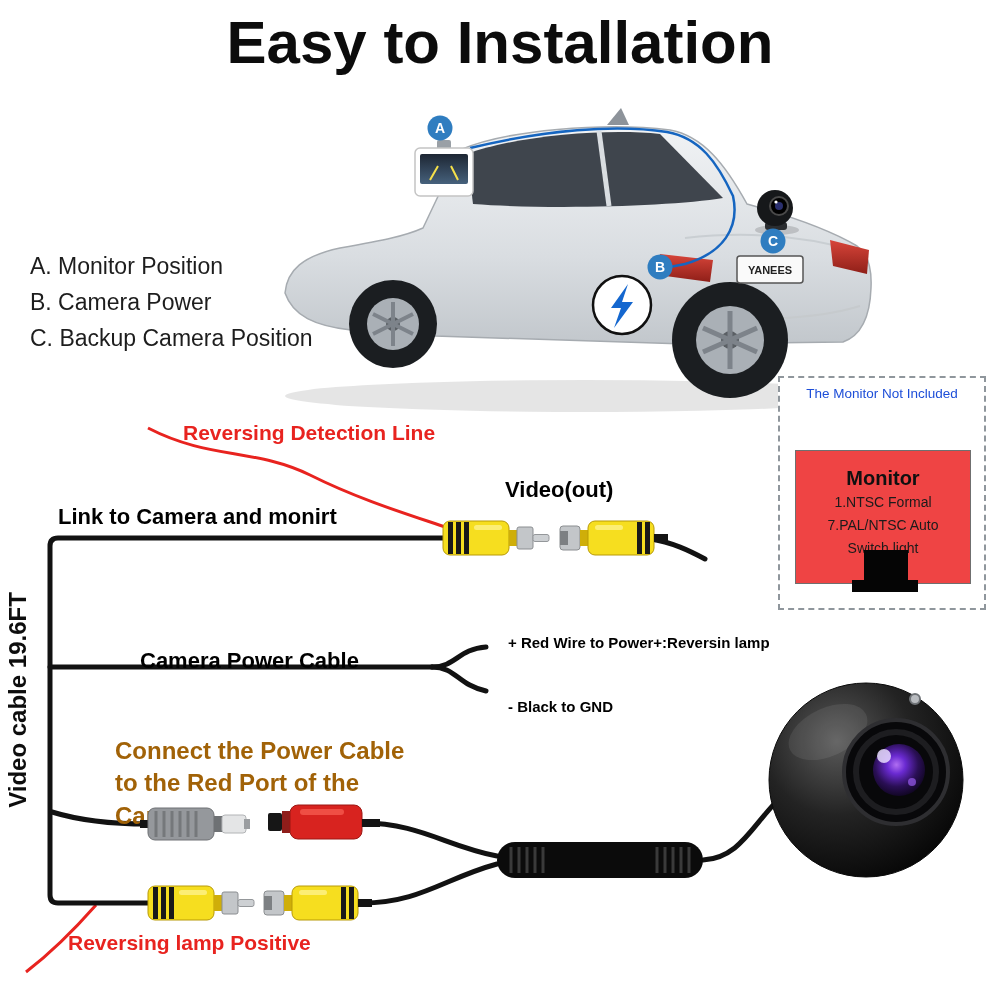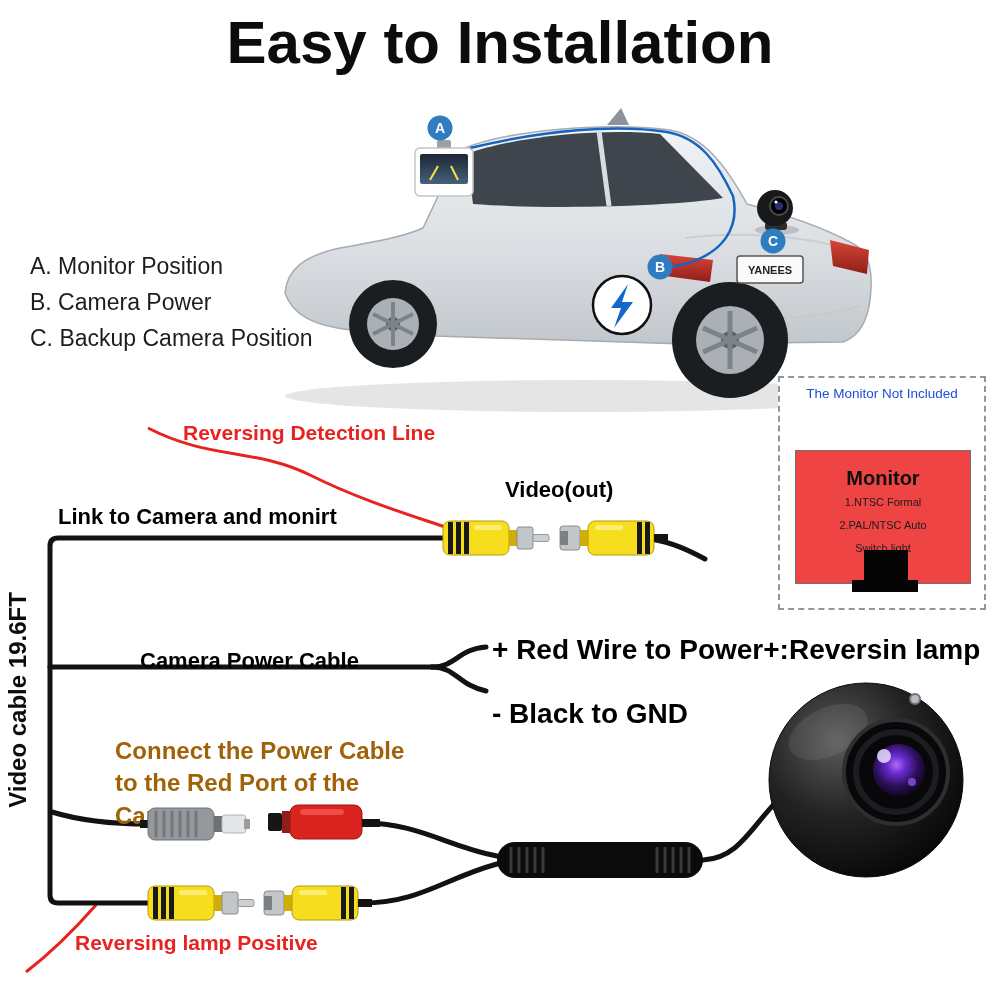--- a/index.html
+++ b/index.html
@@ -3,34 +3,34 @@
 <meta charset="utf-8">
 <style>
   html,body{margin:0;padding:0;background:#fff;}
   .stage{position:relative;width:1000px;height:1000px;background:#ffffff;overflow:hidden;
          font-family:Liberation Sans, sans-serif;color:#111;}
   .title{position:absolute;top:8px;left:0;width:100%;text-align:center;
          font-size:60px;font-weight:800;color:#0c0c0c;letter-spacing:0;}
   .legend{position:absolute;left:30px;top:248px;font-size:23px;color:#1d1d1d;line-height:36px;font-weight:400;}
   .lbl{position:absolute;font-weight:700;font-size:21px;color:#000000;white-space:nowrap;}
   .lbl.red{color:#e8231f;}
-  .lbl.small{font-size:28px;}
+  .lbl.small{font-size:15px;margin-left:16px;}
   .wrap-lbl{position:absolute;font-weight:700;font-size:24px;color:#a16207;width:318px;line-height:1.35;}
   .vlabel{position:absolute;left:-132px;top:686px;width:300px;text-align:center;
           transform:rotate(-90deg);font-weight:700;font-size:24px;color:#0d0d0d;white-space:nowrap;}
   .abs{position:absolute;}
   svg{display:block;}
   
   .monitor-box{position:absolute;left:778px;top:376px;width:208px;height:234px;
                border:2px dashed #8f969c;background:#fff;box-sizing:border-box;}
   .monitor-note{margin-top:8px;text-align:center;font-size:13.5px;color:#1d4ed8;}
   .monitor-screen{position:absolute;left:15px;top:36px;width:176px;height:134px;
                   border:1.5px solid #6f6f6f;background:#ef4444;box-sizing:border-box;text-align:center;margin-top:36px;}
   .monitor-title{margin-top:16px;font-size:20px;font-weight:700;color:#101010;}
-  .monitor-line{font-size:11px;line-height:21px;color:#1b1b1b;margin-top:2px;}
+  .monitor-line{font-size:14px;line-height:21px;color:#1b1b1b;margin-top:2px;}
   .monitor-neck{position:absolute;left:84px;top:172px;width:44px;height:30px;background:#050505;}
   .monitor-base{position:absolute;left:72px;top:202px;width:66px;height:12px;background:#050505;}
 </style>
 </head>
 <body>
 
 <div class="stage">
 
   <div class="title">Easy to Installation</div>
 
@@ -175,28 +175,28 @@
   </svg>
 
   <div class="lbl red" style="left:183px;top:421px;text-align:center;">Reversing Detection Line</div>
   <div class="lbl" style="left:505px;top:477px;font-size:22px;">Video(out)</div>
   <div class="lbl" style="left:58px;top:504px;font-size:22px;">Link to Camera and monirt</div>
   <div class="vlabel">Video cable 19.6FT</div>
   <div class="lbl" style="left:140px;top:648px;font-size:22px;">Camera Power Cable</div>
   <div class="lbl small" style="left:492px;top:634px;">+ Red Wire to Power+:Reversin lamp</div>
   <div class="lbl small" style="left:492px;top:698px;">- Black to GND</div>
   <div class="wrap-lbl" style="left:115px;top:735px;">Connect the Power Cable to the Red Port of the Camera</div>
-  <div class="lbl red" style="left:75px;top:931px;">Reversing lamp Positive</div>
+  <div class="lbl red" style="left:68px;top:931px;">Reversing lamp Positive</div>
 
   <div class="monitor-box">
     <div class="monitor-note">The Monitor Not Included</div>
     <div class="monitor-screen">
       <div class="monitor-title">Monitor</div>
       <div class="monitor-line">1.NTSC Formal</div>
-      <div class="monitor-line">2.PAL/NTSC Auto</div>
+      <div class="monitor-line">7.PAL/NTSC Auto</div>
       <div class="monitor-line">Switch light</div>
     </div>
     <div class="monitor-neck"></div>
     <div class="monitor-base"></div>
   </div>
 
   <svg class="abs" style="left:441px;top:518px;" width="112" height="40" viewBox="0 0 112 40">
     <rect x="2" y="3" width="66" height="34" rx="7" fill="#f6de1f" stroke="#b89a08"></rect>
     <rect x="7" y="4" width="5" height="32" fill="#191919"></rect>
       <rect x="15" y="4" width="5" height="32" fill="#191919"></rect>

